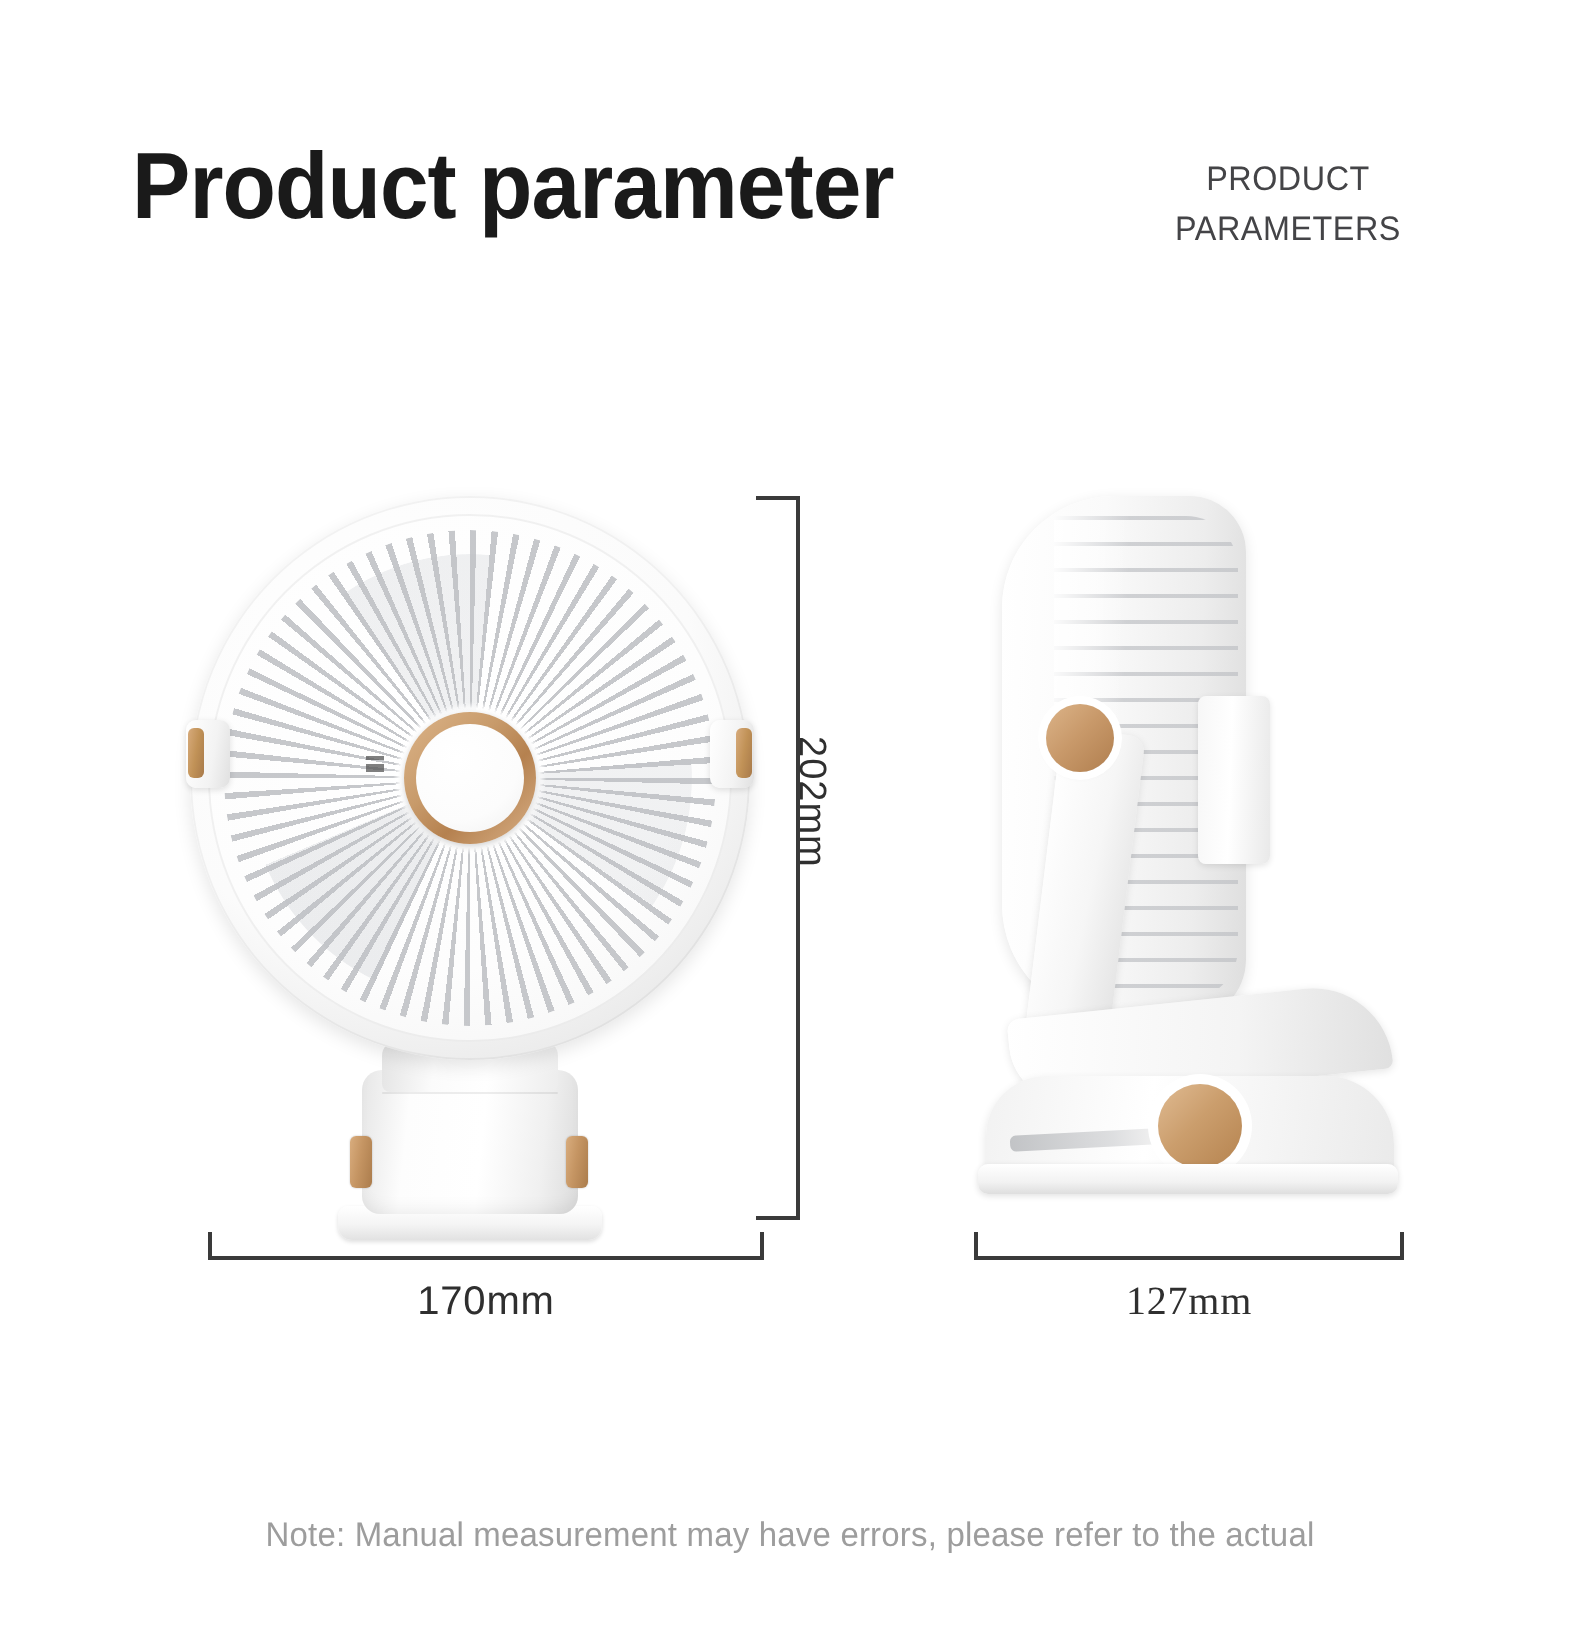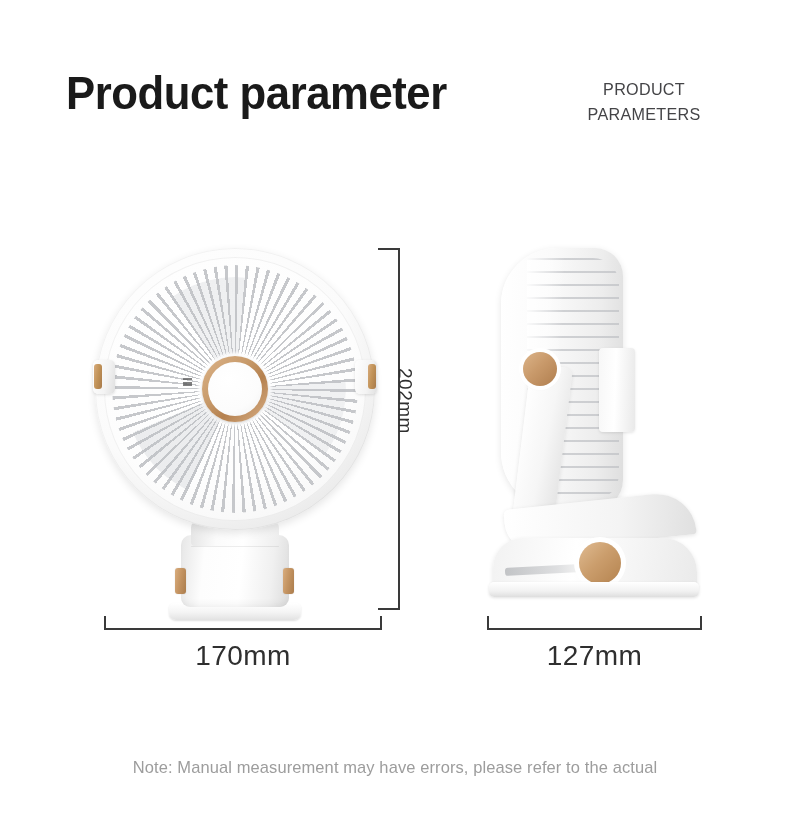--- a/index.html
+++ b/index.html
@@ -380,37 +380,37 @@
     writing-mode: vertical-rl;
     text-orientation: mixed;
     letter-spacing: 0.5px;
     white-space: nowrap;
   }
 
   .dim-h { position: absolute; height: 2px; background: #3a3a3a; }
   .dim-h-tick { position: absolute; width: 2px; height: 14px; background: #3a3a3a; }
   .dim-h-label {
     position: absolute;
-    font-size: 28px;
+    font-size: 20px;
     color: #2f2f2f;
     text-align: center;
     letter-spacing: .4px;
   }
 
   
   .dim-170-line  { left: 104px; top: 628px; width: 278px; }
   .dim-170-l     { left: 104px; top: 616px; }
   .dim-170-r     { left: 380px; top: 616px; }
   .dim-170-label { left: 104px; top: 640px; width: 278px; }
 
   
   .dim-127-line  { left: 487px; top: 628px; width: 215px; }
   .dim-127-l     { left: 487px; top: 616px; }
   .dim-127-r     { left: 700px; top: 616px; }
-  .dim-127-label { left: 487px; top: 640px; width: 215px; }
+  .dim-127-label { left: 487px; top: 640px; width: 215px; font-family: Liberation Serif, serif; }
 
   
   .footnote {
     position: absolute;
     left: 0;
     top: 758px;
     width: 790px;
     text-align: center;
     font-size: 17px;
     color: #9d9d9d;

